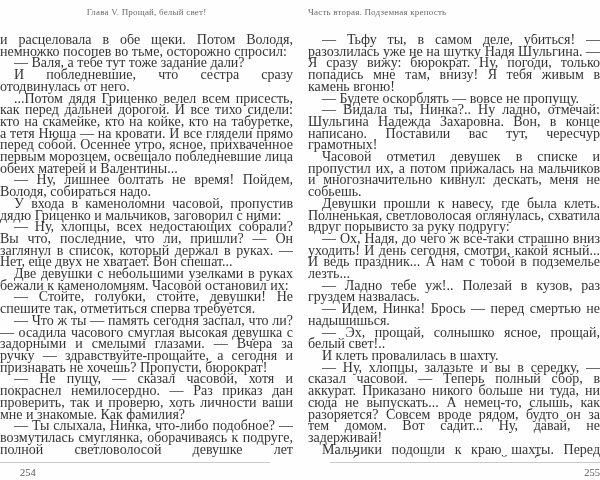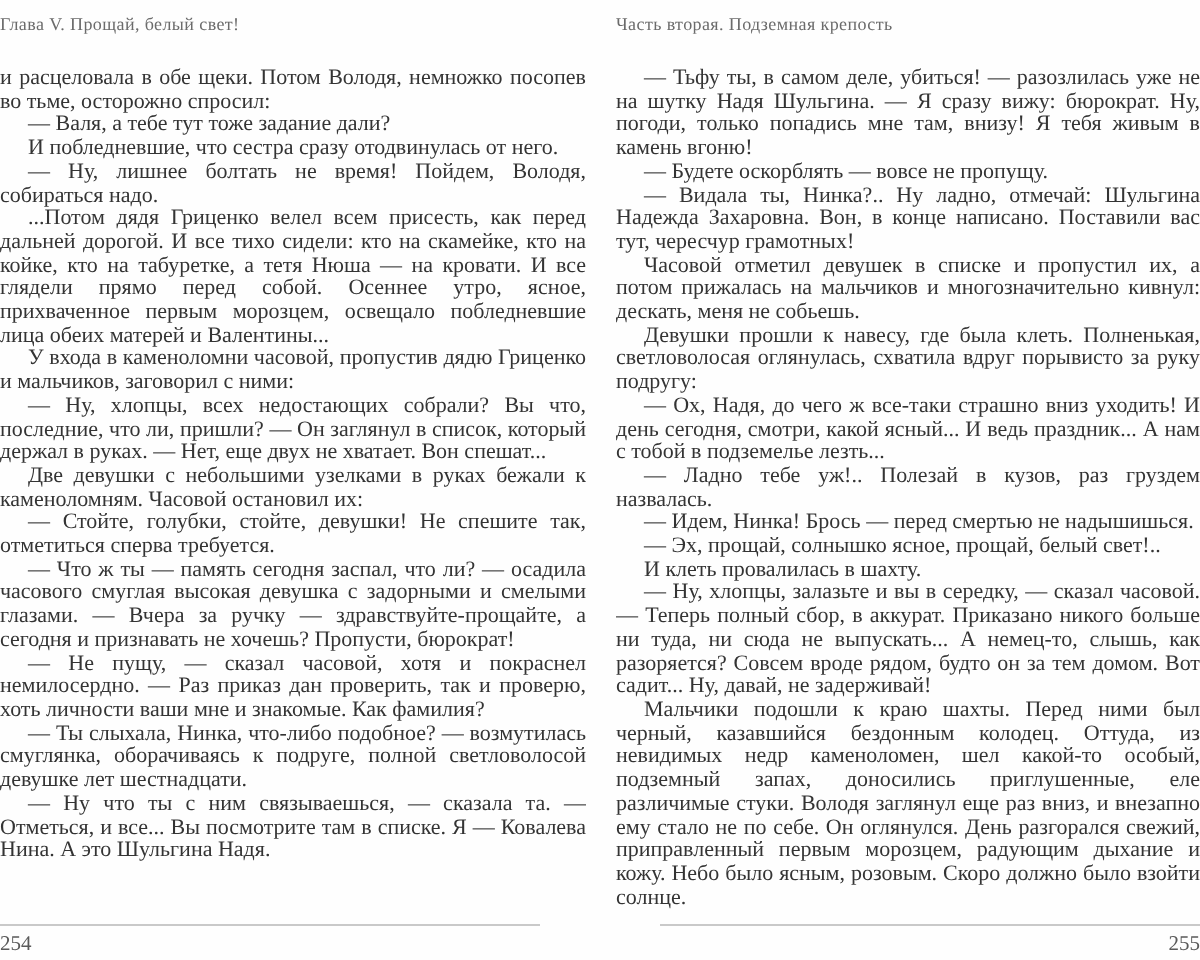--- a/index.html
+++ b/index.html
@@ -26,27 +26,28 @@
   .page-left  { width: 293px; margin-right: 15px; }
   .page-right { width: 292px; }
   .running-head {
     margin-top: 7px;
     font-size: 9px;
     line-height: 10px;
     color: #6b6b6b;
     letter-spacing: 0.2px;
     white-space: nowrap;
     overflow: hidden;
+    text-align: center;
   }
   .page-right .running-head { text-align: left; }
   .page-body {
     margin-top: 17px;
     height: 424px;
     overflow: hidden;
-    font-size: 11px;
+    font-size: 14px;
     line-height: 11.7px;
     text-align: justify;
     color: #343434;
   }
   .page-body p.para {
     margin: 0;
     padding: 0;
   }
   .page-body p.para.indent { text-indent: 14px; }
   .page-footer {
@@ -59,37 +60,38 @@
     height: 1px;
     background: #c9c9c9;
     width: 270px;
     margin-bottom: 4px;
   }
   .page-left  .footer-rule { margin-right: auto; }
   .page-right .footer-rule { margin-left: auto; }
   .page-number {
     font-size: 10.5px;
     color: #5a5a5a;
+    padding-left: 20px;
   }
   .page-left  .page-number { text-align: left; }
   .page-right .page-number { text-align: right; }
 </style>
 </head>
 <body>
 
 <div class="spread">
 
   <div class="page page-left">
     <div class="running-head">Глава V. Прощай, белый свет!</div>
     <div class="page-body">
         <p class="para">и расцеловала в обе щеки. Потом Володя, немножко посопев во тьме, осторожно спросил:</p>
         <p class="para indent">— Валя, а тебе тут тоже задание дали?</p>
         <p class="para indent">И побледневшие, что сестра сразу отодвинулась от него.</p>
+        <p class="para indent">...Потом дядя Гриценко велел всем присесть, как перед дальней дорогой. И все тихо сидели: кто на скамейке, кто на койке, кто на табуретке, а тетя Нюша — на кровати. И все глядели прямо перед собой. Осеннее утро, ясное, прихваченное первым морозцем, освещало побледневшие лица обеих матерей и Валентины...</p>
         <p class="para indent">— Ну, лишнее болтать не время! Пойдем, Володя, собираться надо.</p>
-        <p class="para indent">...Потом дядя Гриценко велел всем присесть, как перед дальней дорогой. И все тихо сидели: кто на скамейке, кто на койке, кто на табуретке, а тетя Нюша — на кровати. И все глядели прямо перед собой. Осеннее утро, ясное, прихваченное первым морозцем, освещало побледневшие лица обеих матерей и Валентины...</p>
         <p class="para indent">У входа в каменоломни часовой, пропустив дядю Гриценко и мальчиков, заговорил с ними:</p>
         <p class="para indent">— Ну, хлопцы, всех недостающих собрали? Вы что, последние, что ли, пришли? — Он заглянул в список, который держал в руках. — Нет, еще двух не хватает. Вон спешат...</p>
         <p class="para indent">Две девушки с небольшими узелками в руках бежали к каменоломням. Часовой остановил их:</p>
         <p class="para indent">— Стойте, голубки, стойте, девушки! Не спешите так, отметиться сперва требуется.</p>
         <p class="para indent">— Что ж ты — память сегодня заспал, что ли? — осадила часового смуглая высокая девушка с задорными и смелыми глазами. — Вчера за ручку — здравствуйте-прощайте, а сегодня и признавать не хочешь? Пропусти, бюрократ!</p>
         <p class="para indent">— Не пущу, — сказал часовой, хотя и покраснел немилосердно. — Раз приказ дан проверить, так и проверю, хоть личности ваши мне и знакомые. Как фамилия?</p>
         <p class="para indent">— Ты слыхала, Нинка, что-либо подобное? — возмутилась смуглянка, оборачиваясь к подруге, полной светловолосой девушке лет шестнадцати.</p>
         <p class="para indent">— Ну что ты с ним связываешься, — сказала та. — Отметься, и все... Вы посмотрите там в списке. Я — Ковалева Нина. А это Шульгина Надя.</p>
       </div>
     <div class="page-footer">

